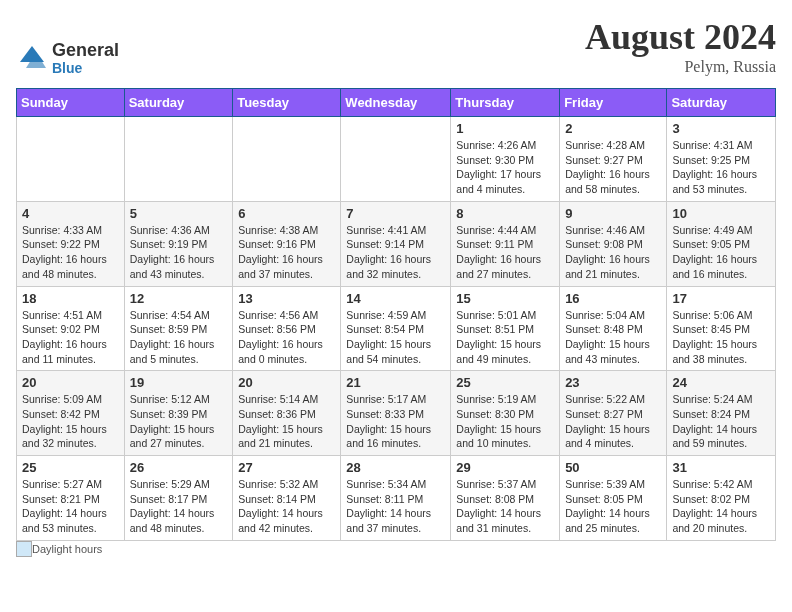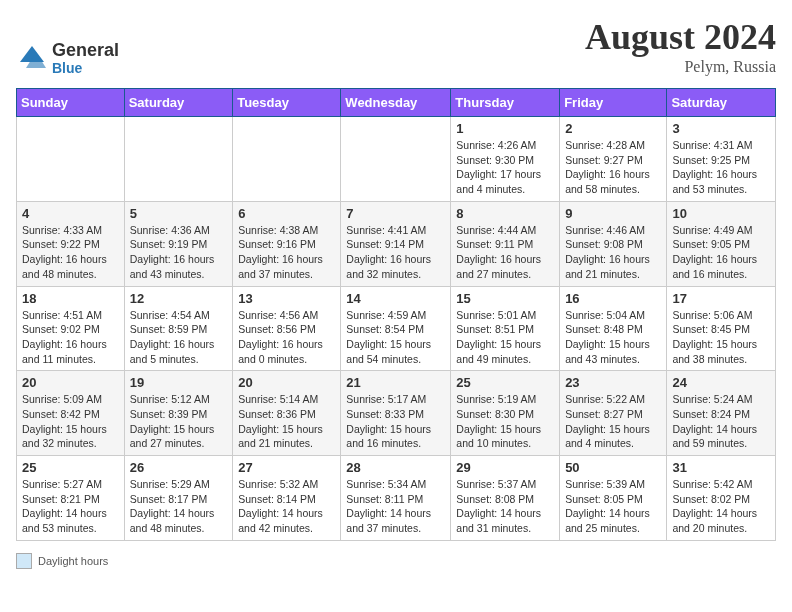--- a/index.html
+++ b/index.html
@@ -87,26 +87,25 @@
     }
     .day-detail {
       color: #333;
       line-height: 1.4;
       font-size: 10.5px;
     }
     .empty-cell {
       background: #fff !important;
     }
     .legend {
-      margin-top: 12px;
+      margin-top: 0;
       font-size: 11px;
       color: #555;
       display: flex;
       align-items: center;
-      gap: 6px;
     }
     .legend-box {
       width: 16px;
       height: 16px;
       background: #d0e8f8;
       border: 1px solid #aaa;
       display: inline-block;
     }
     
     .row-even td { background: #f9f9f9; }

